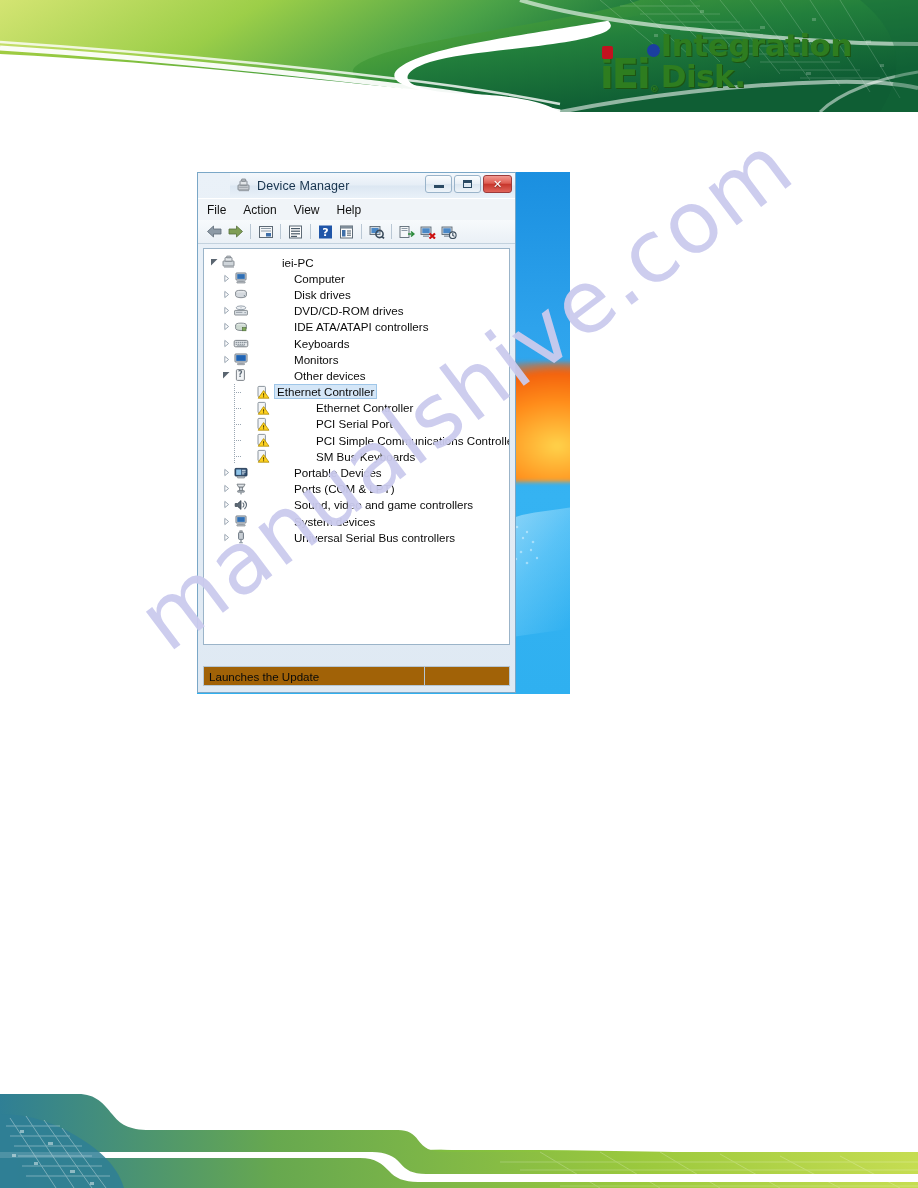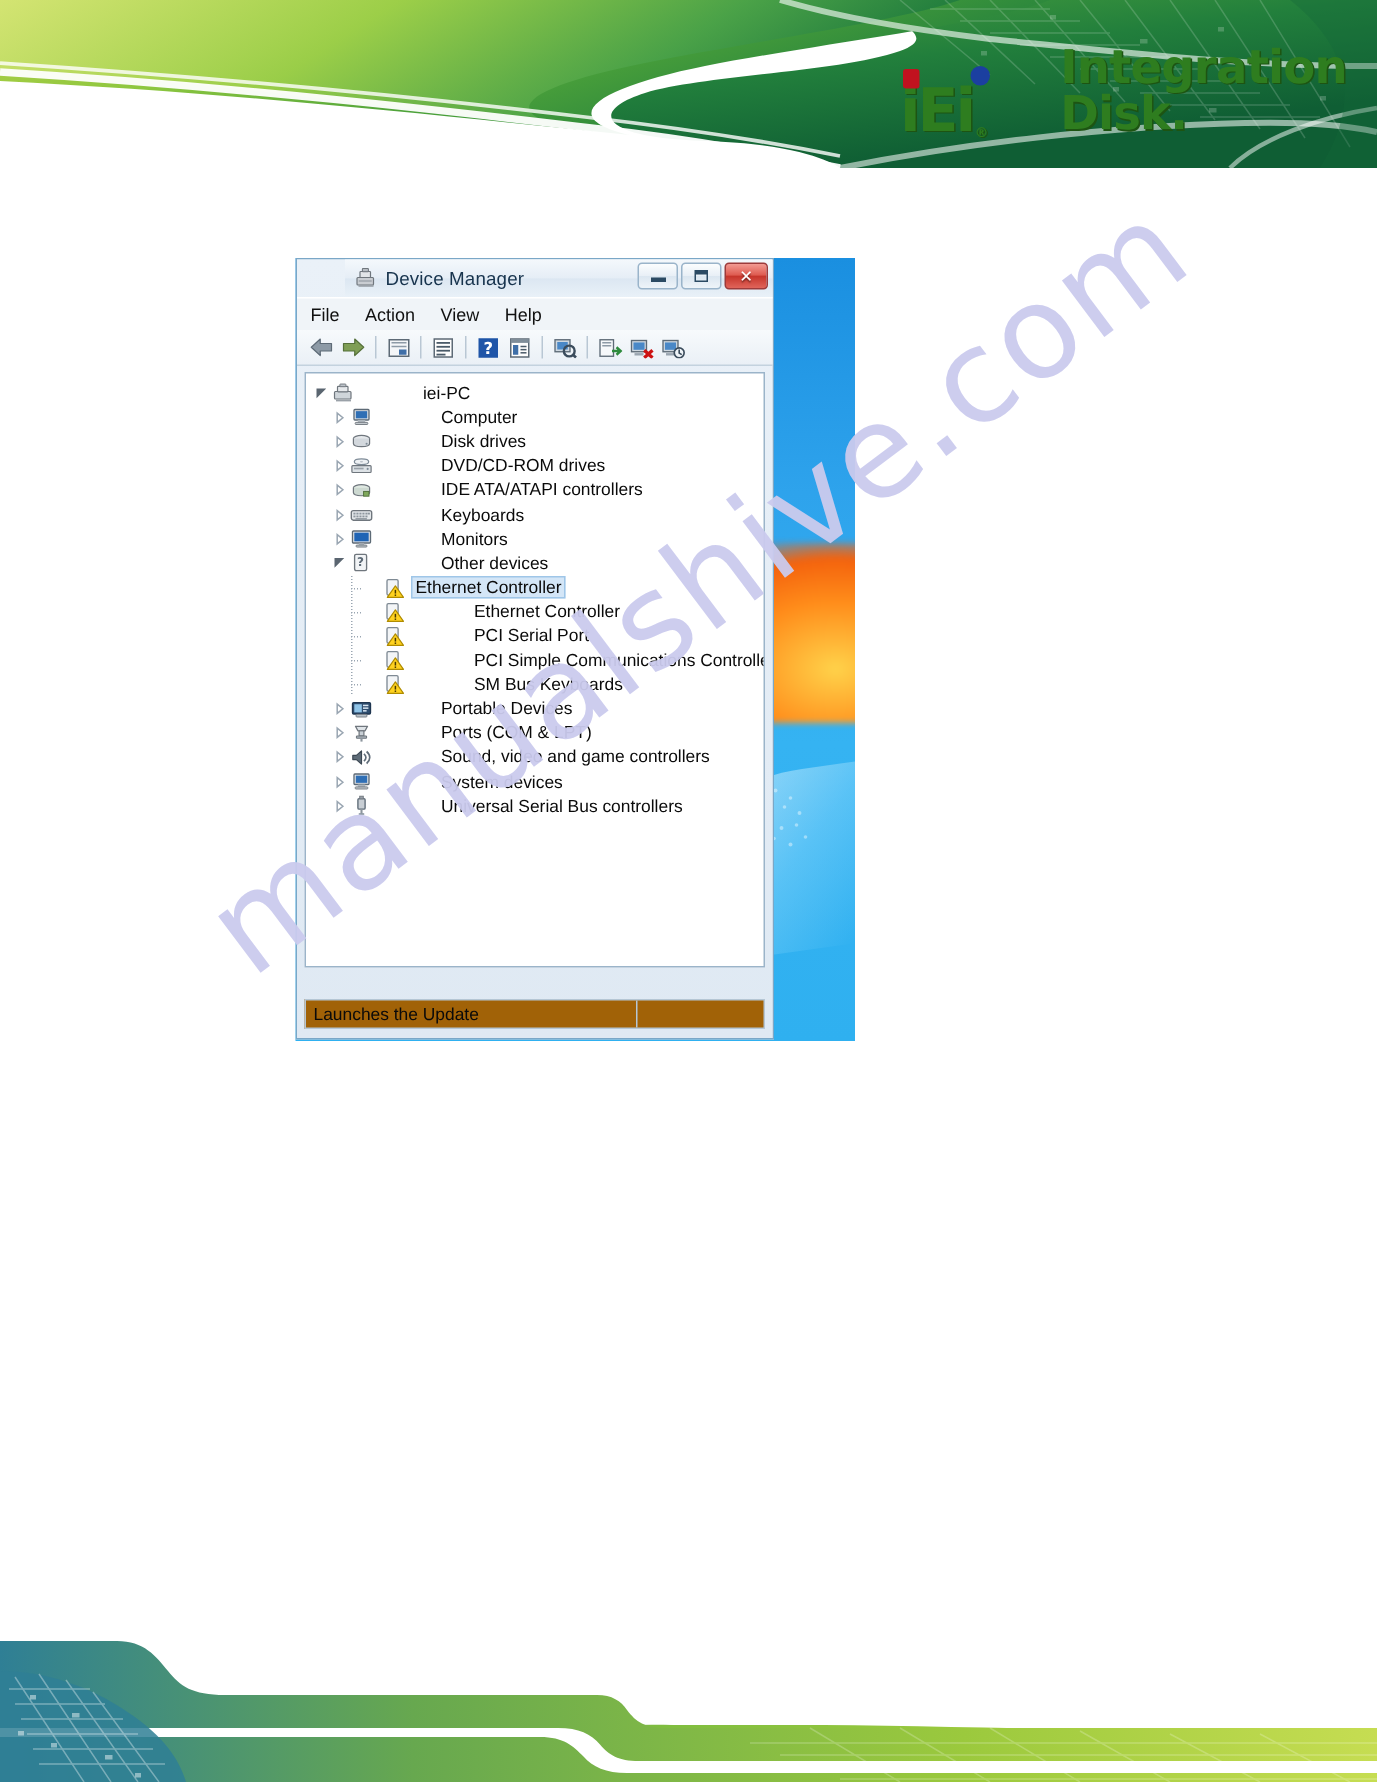--- a/index.html
+++ b/index.html
@@ -23,21 +23,20 @@
     overflow: hidden;
   }
   #header-banner svg { display: block; }
 
   .logo-wrap {
     position: absolute;
     left: 600px; top: 30px;
     display: flex;
     align-items: flex-end;
     z-index: 6;
-    gap: 46px;
   }
   .logo-iei {
     position: relative;
     font-family: "DejaVu Sans", sans-serif;
     font-weight: bold;
     font-size: 40px;
     letter-spacing: -2px;
     color: #2e7d1f;
     line-height: 1;
     text-shadow: 1px 1px 0 #1d5412;

